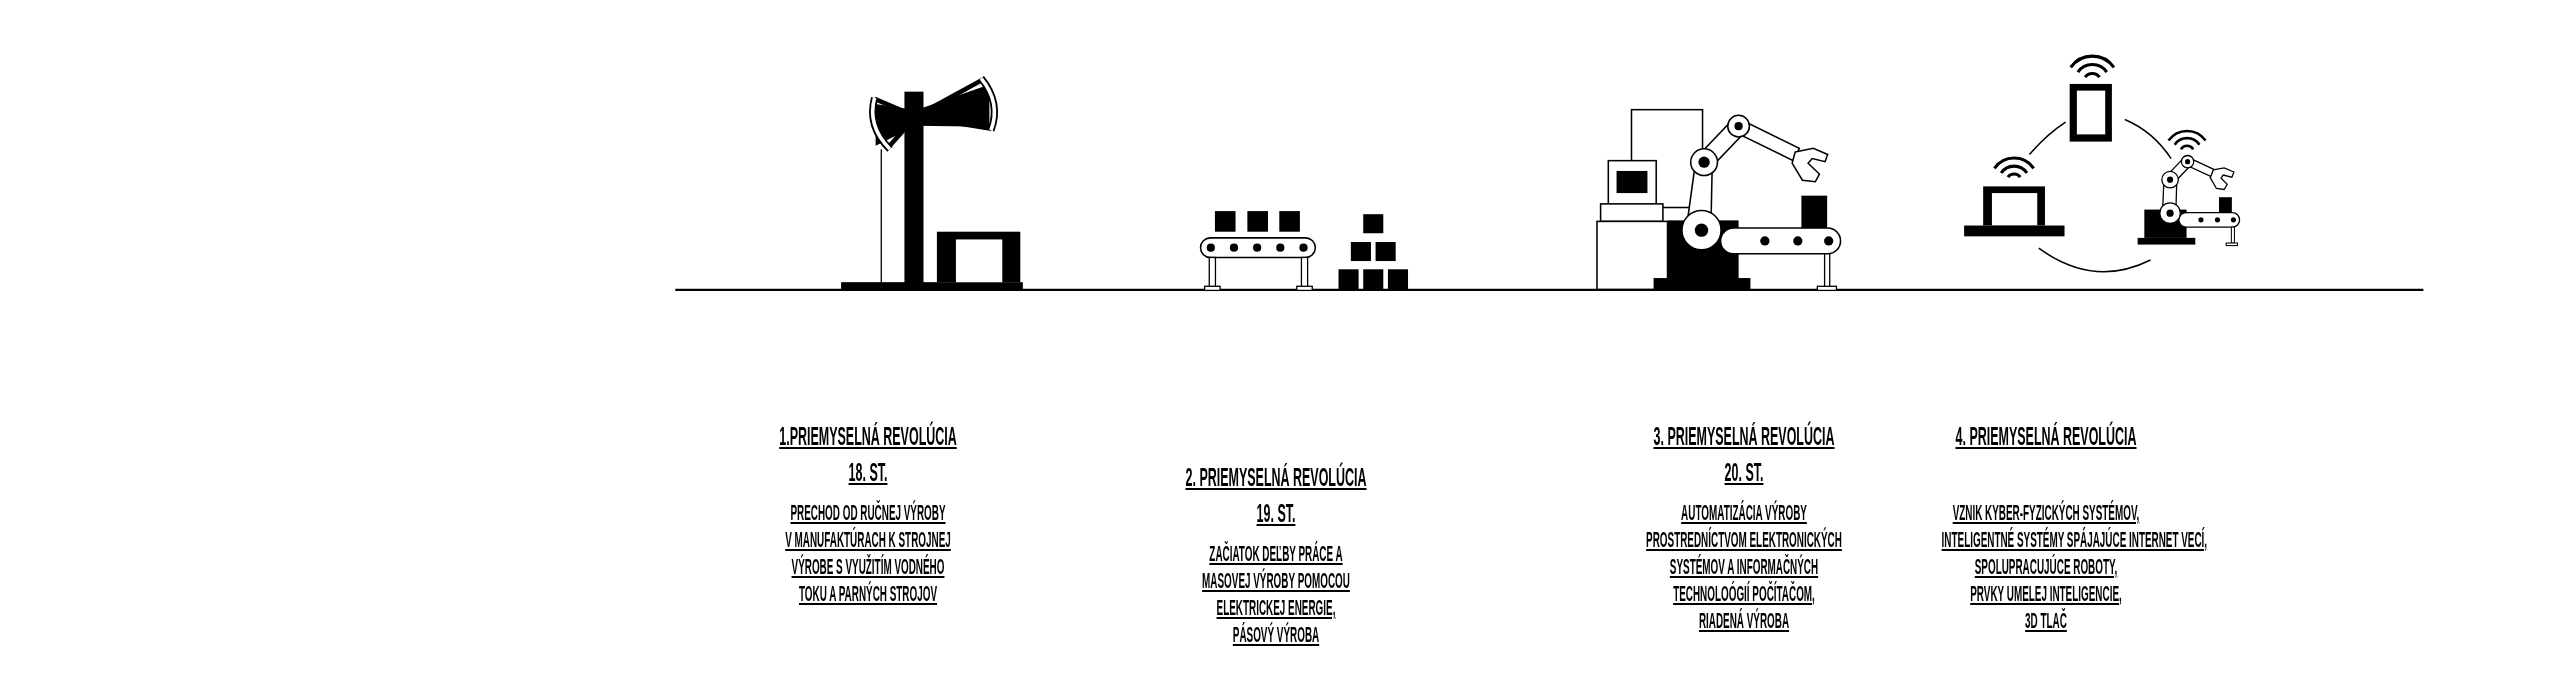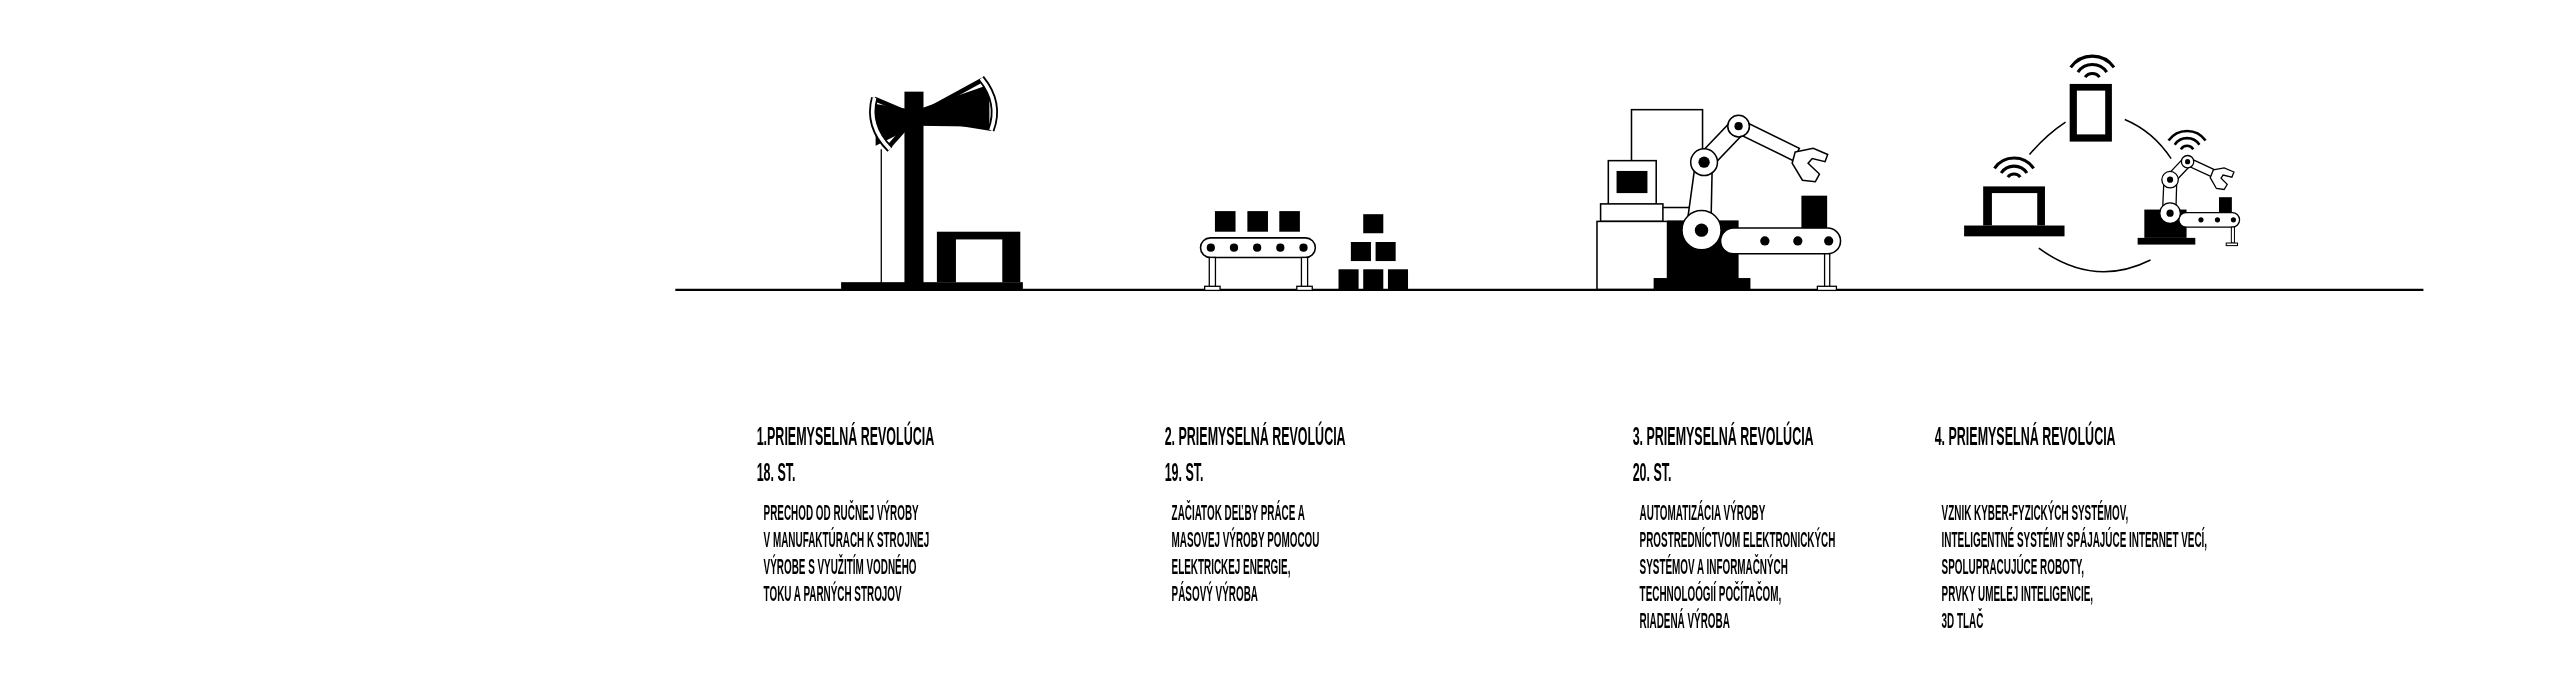--- a/index.html
+++ b/index.html
@@ -9,20 +9,22 @@
     background:#ffffff;
     overflow:hidden;
     font-family:"Liberation Sans","DejaVu Sans",sans-serif;
     color:#000;
   }
   .icons-layer{position:absolute;left:0;top:0;}
   .col{
     position:absolute;
     top:418px;
     width:464px;
+    text-align:center;
+    text-decoration:underline;
   }
   .squeeze-h{
     transform:scaleX(0.48);
     transform-origin:50% 0;
     font-size:26px;
     line-height:36px;
     font-weight:bold;
     height:72px;
     white-space:nowrap;
     letter-spacing:0px;
@@ -30,21 +32,21 @@
   .squeeze-b{
     transform:scaleX(0.45);
     transform-origin:50% 0;
     font-size:22px;
     line-height:27px;
     font-weight:bold;
     margin-top:8.8px;
     white-space:nowrap;
   }
   .col1{left:636px;}
-  .col2{left:1044px;}
+  .col2{left:1044px;margin-top:41px;}
   .col3{left:1512px;}
   .col4{left:1814px;}
 </style>
 </head>
 <body>
 
 <div class="canvas">
 
   <svg class="icons-layer" width="3091" height="691" viewBox="0 0 6000 1342">
 

